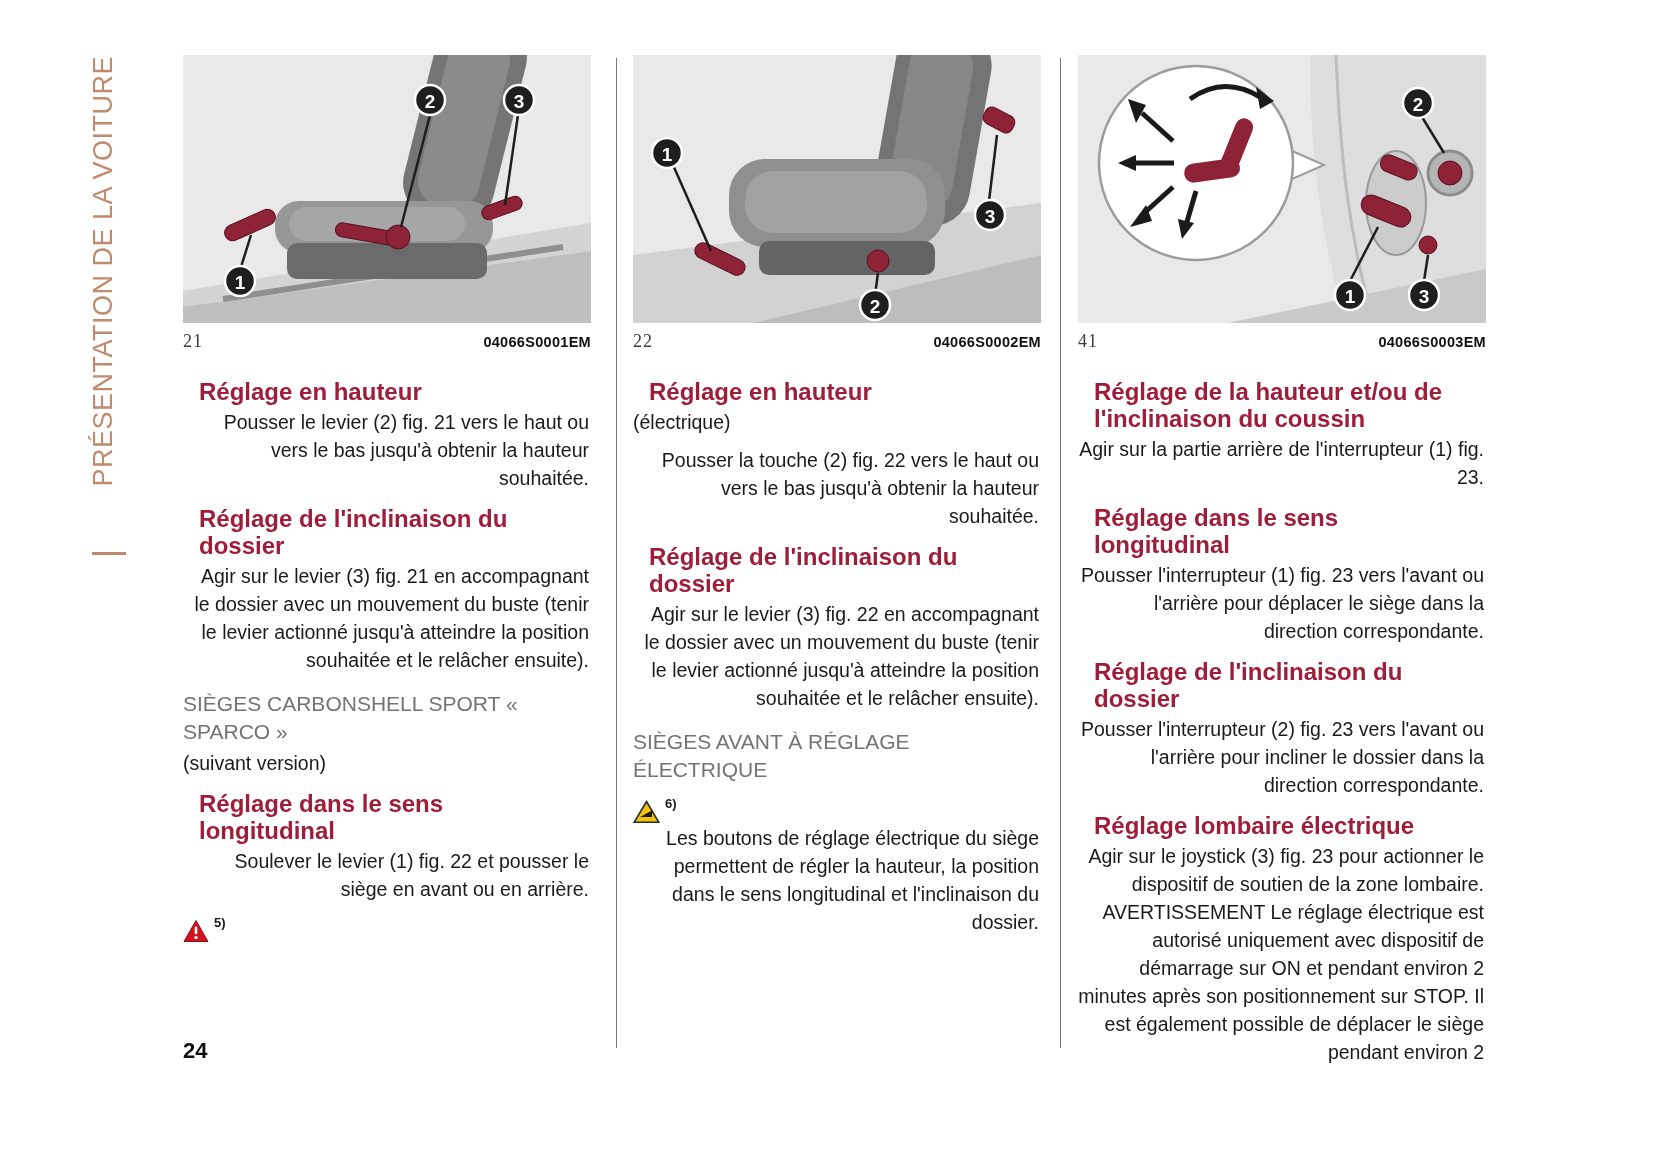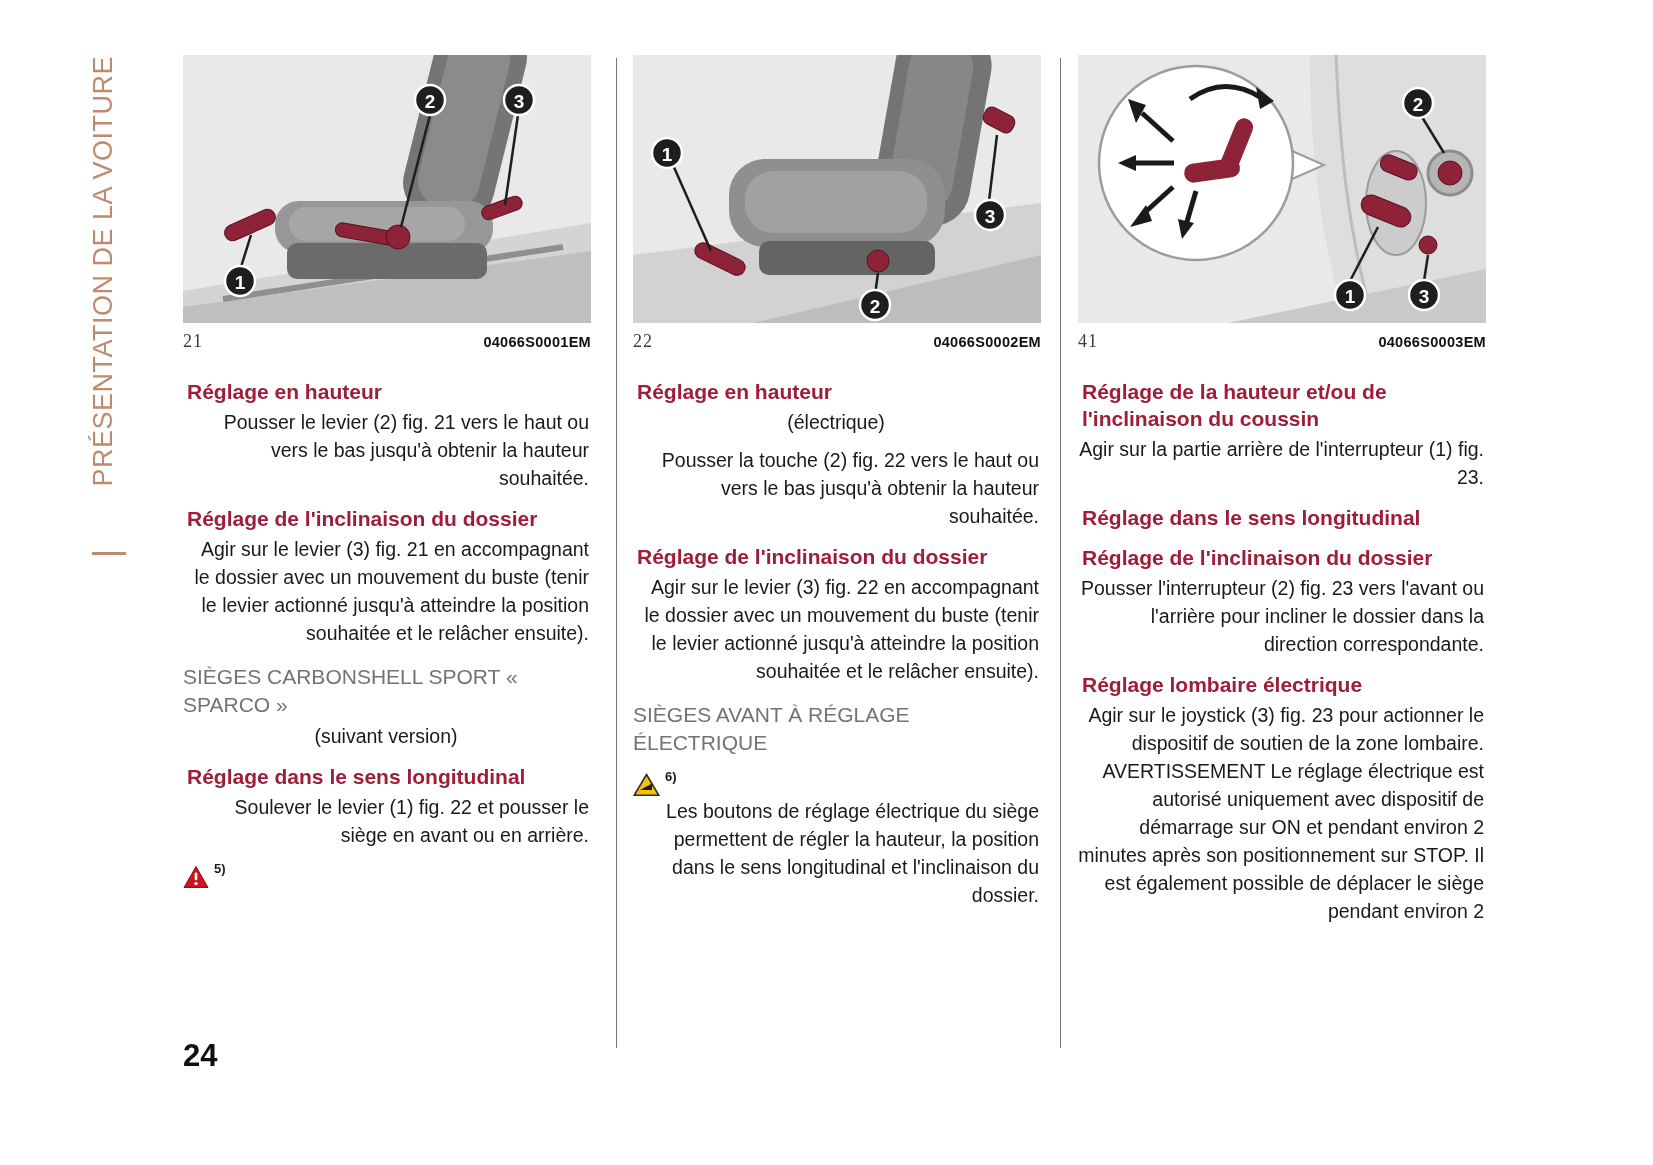--- a/index.html
+++ b/index.html
@@ -26,28 +26,28 @@
   
   figure{margin:0;}
   .fig-art{width:408px;height:268px;display:block;}
   .fig-caption{display:flex;justify-content:space-between;align-items:baseline;margin-top:8px;}
   .fig-num{font-size:18px;color:#3c3c3c;letter-spacing:1px;font-family:Liberation Serif, serif;}
   .fig-code{font-size:14.5px;font-weight:bold;color:#101010;letter-spacing:.3px;}
   .co{fill:#fff;font-weight:bold;font-size:19px;text-anchor:middle;dominant-baseline:central;}
   
   .blocks{margin-top:26px;padding-right:2px;}
   .blocks > :first-child{margin-top:0;}
-  .h{color:#9e1d38;font-weight:bold;font-size:21px;line-height:27px;margin:13px 4px 3px;}
+  .h{color:#9e1d38;font-weight:bold;font-size:24px;line-height:27px;margin:13px 16px 3px;}
   .h2{color:#737373;font-weight:normal;font-size:21px;line-height:28px;margin:16px 0 3px;}
   .para{font-size:19.5px;line-height:28px;margin:0;text-align:right;}
-  .sub{font-size:19.5px;line-height:28px;margin:0 0 10px;text-align:center;}
+  .sub{font-size:19.5px;line-height:28px;margin:0 0 10px;}
   .warn{display:flex;align-items:flex-start;gap:5px;margin-top:16px;}
   .warn-ic svg{display:block;}
   .warn-label{font-size:13px;font-weight:bold;margin-top:-4px;}
-  .page-num{position:absolute;left:183px;top:1038px;font-size:31px;font-weight:bold;color:#101010;}
+  .page-num{position:absolute;left:183px;top:1038px;font-size:22px;font-weight:bold;color:#101010;}
 </style>
 </head>
 <body>
 
 <div class="chapter-title">PRÉSENTATION DE LA VOITURE</div>
 <div class="chapter-rule"></div>
 
 <div class="vrule vrule-1"></div>
 <div class="vrule vrule-2"></div>
 
@@ -206,20 +206,21 @@
     </svg>
     <figcaption class="fig-caption">
       <span class="fig-num">41</span>
       <span class="fig-code">04066S0003EM</span>
     </figcaption>
   </figure>
   <div class="blocks">
       <h3 class="h">Réglage de la hauteur et/ou de l'inclinaison du coussin</h3>
       <p class="para">Agir sur la partie arrière de l'interrupteur (1) fig. 23.</p>
       <h3 class="h">Réglage dans le sens longitudinal</h3>
+      <p class="para">Pousser l'interrupteur (1) fig. 23 vers l'avant ou l'arrière pour déplacer le siège dans la direction correspondante.</p>
       <h3 class="h">Réglage de l'inclinaison du dossier</h3>
       <p class="para">Pousser l'interrupteur (2) fig. 23 vers l'avant ou l'arrière pour incliner le dossier dans la direction correspondante.</p>
       <h3 class="h">Réglage lombaire électrique</h3>
       <p class="para">Agir sur le joystick (3) fig. 23 pour actionner le dispositif de soutien de la zone lombaire.</p>
       <p class="para">AVERTISSEMENT Le réglage électrique est autorisé uniquement avec dispositif de démarrage sur ON et pendant environ 2 minutes après son positionnement sur STOP. Il est également possible de déplacer le siège pendant environ 2</p>
     </div>
 </div>
 
 <div class="page-num">24</div>
 

